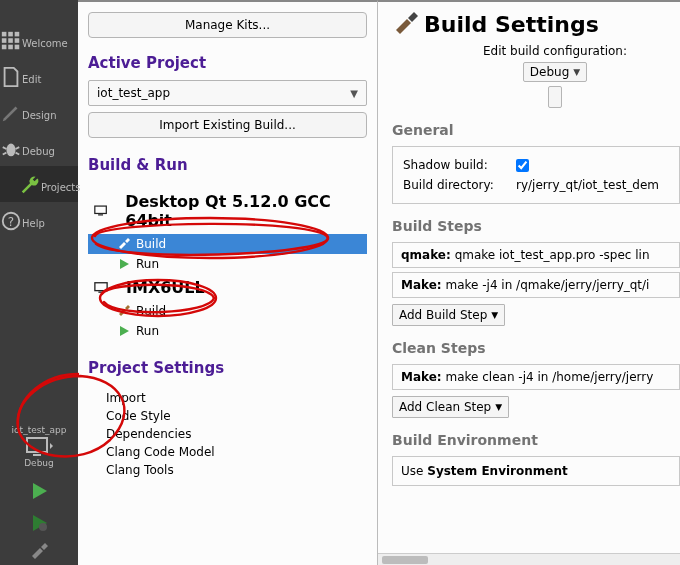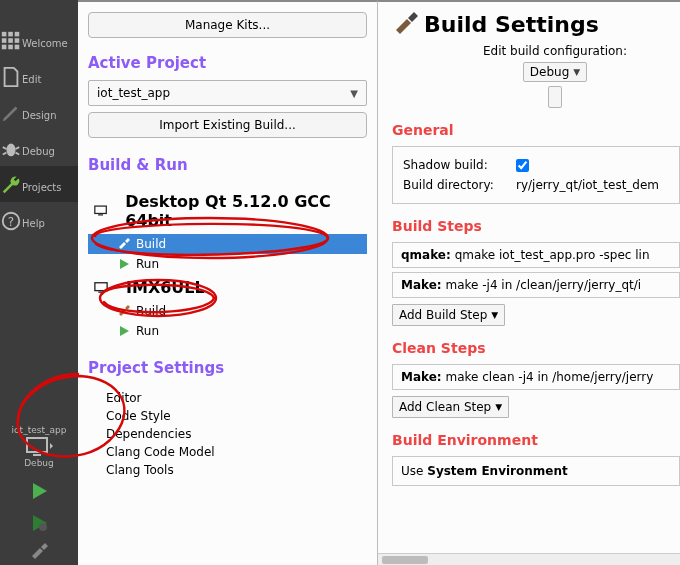--- a/index.html
+++ b/index.html
@@ -1,35 +1,35 @@
 <!DOCTYPE html>
 <html><head>
 <meta charset="utf-8">
 <style>
   * { margin: 0; padding: 0; box-sizing: border-box; font-family: "DejaVu Sans", Arial, sans-serif; }
   body { width: 680px; height: 565px; overflow: hidden; background: #fff; display: flex; position: relative; }
   .leftbar { width: 78px; background: #3c3c3c; display: flex; flex-direction: column; align-items: center; padding-top: 22px; color: #bbb; font-size: 10px; position: relative; }
   .lb-item { width: 78px; display: flex; flex-direction: row; align-items: center; padding: 8px 0 6px; cursor: pointer; }
-  .lb-item.active { background: #2c2c2c; }
+  .lb-item.active { background: #2c2c2c; padding-left: 19px; }
   .lb-item span { margin-top: 4px; }
   .lb-ico { width: 22px; height: 22px; display: flex; align-items: center; justify-content: center; }
   .lb-ico svg { width: 22px; height: 22px; fill: #bbb; }
   .lb-item.projects .lb-ico svg { fill: #7ac142; }
   .spacer { flex: 1; }
   .kit-selector { width: 78px; display: flex; flex-direction: column; align-items: center; padding: 6px 0; color: #bbb; font-size: 10px; position: relative; }
   .kit-selector .mon { width: 28px; height: 22px; }
   .kit-selector .lbl { font-size: 9px; line-height: 11px; text-align: center; padding: 0 2px; }
   .run-btn, .debug-btn { width: 78px; height: 32px; display: flex; align-items: center; justify-content: center; }
   .run-btn svg, .debug-btn svg { width: 20px; height: 20px; }
   .hammer-bottom { width: 78px; height: 26px; display: flex; align-items: center; justify-content: center; }
   .hammer-bottom svg { width: 20px; height: 20px; fill: #888; }
 
   .middle { width: 300px; border-right: 1px solid #bbb; border-top: 2px solid #888; background: #fcfcfc; display: flex; flex-direction: column; padding: 10px 10px 0 10px; overflow: hidden; }
   .btn { border: 1px solid #b5b5b5; background: #f5f5f5; font-size: 12px; padding: 5px 0; width: 100%; border-radius: 4px; cursor: pointer; text-align: center; }
-  .section-title { font-weight: bold; font-size: 15px; margin: 18px 0 8px; color: #8b5cf6; }
+  .section-title { font-weight: bold; font-size: 15px; margin: 18px 0 8px; color: #4c1d95; }
   .section-title.first { margin-top: 16px; }
   .combo { border: 1px solid #b5b5b5; background: #f8f8f8; font-size: 12px; padding: 5px 8px; border-radius: 2px; display: flex; justify-content: space-between; align-items: center; cursor: pointer; }
   .combo .arrow { font-size: 10px; color: #555; }
   .kits-list { margin-top: 6px; }
   .kit { padding: 4px 0 4px 6px; }
   .kit-head { display: flex; align-items: center; gap: 18px; font-weight: bold; font-size: 16px; }
   .kit-head svg { width: 14px; height: 14px; fill: #222; }
   .kit-child { padding: 3px 0 3px 30px; font-size: 12px; display: flex; align-items: center; gap: 6px; }
   .kit-child.sel { background: #3b86d6; color: #fff; }
   .kit-child svg { width: 12px; height: 12px; }
@@ -37,21 +37,21 @@
   .proj-settings div { font-size: 12px; padding: 2px 0; cursor: pointer; }
 
   .right { flex: 1; border-top: 2px solid #888; background: #fcfcfc; padding: 8px 0 0 14px; overflow: hidden; position: relative; }
   .build-head { display: flex; align-items: center; gap: 4px; }
   .build-head svg { width: 28px; height: 28px; }
   .build-title { font-weight: bold; font-size: 22px; }
   .edit-conf { font-size: 12px; margin-top: 6px; margin-left: 38px; display: flex; align-items: center; gap: 4px; flex-direction: column; }
   .small-combo { border: 1px solid #b5b5b5; background: #f5f5f5; padding: 2px 6px; font-size: 12px; border-radius: 2px; display: inline-flex; align-items: center; gap: 4px; cursor: pointer; }
   .small-combo .arrow { font-size: 9px; color: #444; }
   .extra-btn { width: 14px; height: 22px; border: 1px solid #b5b5b5; background: #f5f5f5; border-radius: 2px; }
-  .sub-title { font-weight: bold; font-size: 14px; margin: 14px 0 8px; color: #ef4444; }
+  .sub-title { font-weight: bold; font-size: 14px; margin: 14px 0 8px; color: #737373; }
   .panel { border: 1px solid #c8c8c8; padding: 8px 10px; font-size: 12px; margin-bottom: 6px; }
   .panel .row { display: flex; align-items: center; gap: 18px; padding: 3px 0; }
   .panel .row .lab { min-width: 95px; }
   .step-box { border: 1px solid #c8c8c8; padding: 5px 8px; font-size: 12px; margin-bottom: 4px; white-space: nowrap; overflow: hidden; }
   .dd-btn { border: 1px solid #b5b5b5; background: #f5f5f5; padding: 3px 6px; font-size: 12px; border-radius: 1px; display: inline-flex; align-items: center; gap: 4px; cursor: pointer; margin-top: 2px; }
   .dd-btn .arrow { font-size: 9px; }
   .env-box { border: 1px solid #c8c8c8; padding: 7px 8px; font-size: 12px; }
   .scrollbar-h { position: absolute; bottom: 0; left: 0; right: 0; height: 12px; background: #eee; border-top: 1px solid #ccc; }
   .scrollbar-h .thumb { position: absolute; left: 4px; top: 2px; height: 8px; width: 46px; background: #bcbcbc; border-radius: 2px; }
 
@@ -203,21 +203,21 @@
     <div class="kit-child">
       <svg viewBox="0 0 12 12">
           <path d="M2 1 L11 6 L2 11z" fill="#4caf50"></path>
         </svg>
       <span>Run</span>
     </div>
   </div>
 
   <div class="section-title">Project Settings</div>
   <div class="proj-settings">
-    <div>Editor</div>
+    <div>Import</div>
     <div>Code Style</div>
     <div>Dependencies</div>
     <div>Clang Code Model</div>
     <div>Clang Tools</div>
   </div>
 </div>
 
 <div class="right">
   <div class="build-head">
     <svg viewBox="0 0 28 28">
@@ -247,21 +247,21 @@
     </div>
   </div>
 
   <div class="sub-title">Build Steps</div>
   <div class="step-box">
     <b>qmake:</b>
     <span>qmake iot_test_app.pro -spec lin</span>
   </div>
   <div class="step-box">
     <b>Make:</b>
-    <span>make -j4 in /clean/jerry/jerry_qt/i</span>
+    <span>make -j4 in /qmake/jerry/jerry_qt/i</span>
   </div>
   <div class="dd-btn">
     <span>Add Build Step</span>
     <span class="arrow">▼</span>
   </div>
 
   <div class="sub-title">Clean Steps</div>
   <div class="step-box">
     <b>Make:</b>
     <span>make clean -j4 in /home/jerry/jerry</span>

